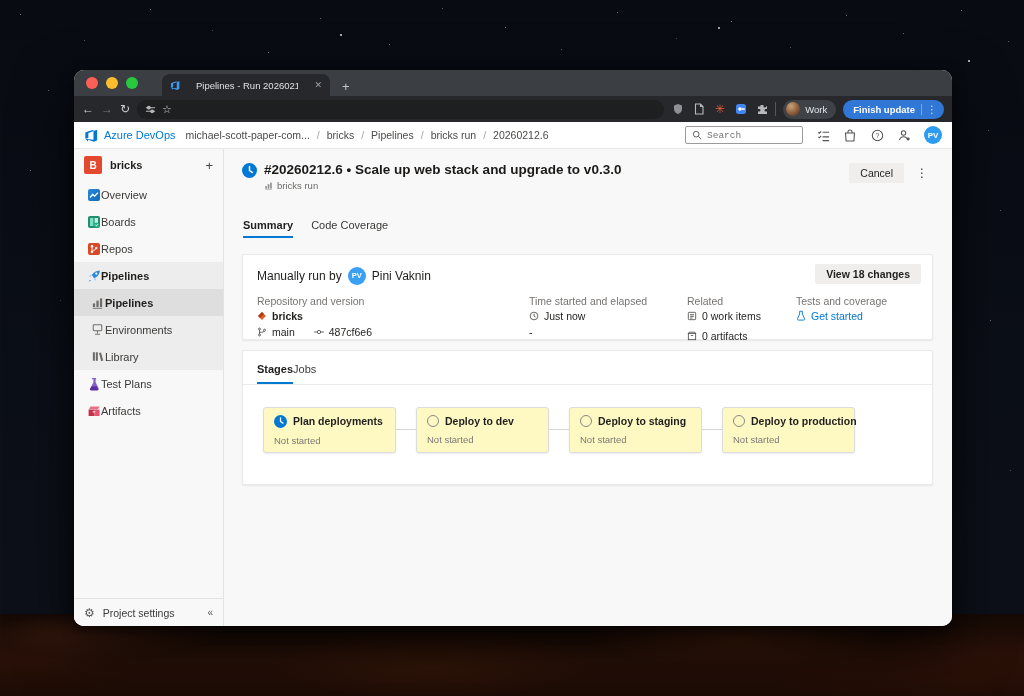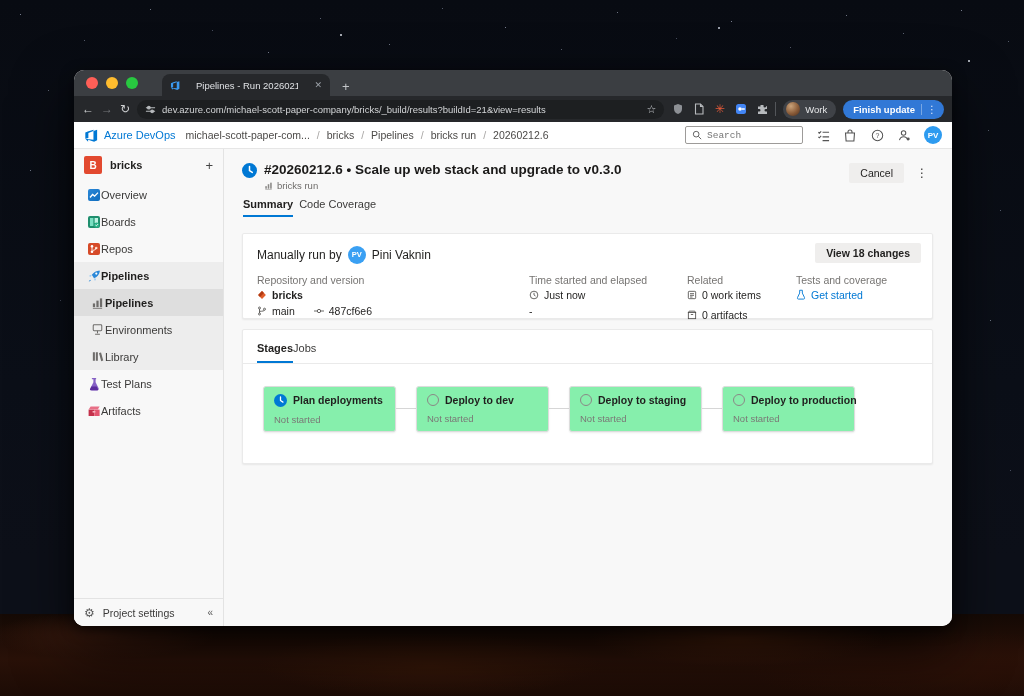--- a/index.html
+++ b/index.html
@@ -79,21 +79,21 @@
   .gear{color:#5a5a5a;font-size:12px;}
   .collapse{margin-left:auto;color:#5a5a5a;font-size:10px;}
 
   .main{flex:1;position:relative;padding:13px 19px 0 18px;min-width:0;}
   .runheader{display:flex;align-items:flex-start;gap:7px;}
   .runtitle{font-size:13.5px;font-weight:bold;color:#1b1a19;line-height:1.15;}
   .runsub{display:flex;align-items:center;gap:4px;margin-top:2px;color:#6e6c6a;font-size:9.5px;}
   .hdr-actions{position:absolute;right:24px;top:14px;display:flex;align-items:center;gap:12px;}
   .btn{background:#efeeed;border:none;border-radius:2px;font-size:10.5px;color:#201f1e;padding:4px 11px;font-family:inherit;cursor:pointer;}
   .kebab{color:#3b3a39;font-size:12px;letter-spacing:0;}
-  .toptabs{display:flex;gap:6px;margin-top:7px;margin-left:1px;}
+  .toptabs{display:flex;gap:18px;margin-top:28px;margin-left:1px;}
   .ttab{font-size:11px;color:#3b3a39;padding-bottom:5px;cursor:pointer;}
   .ttab.active{font-weight:bold;color:#201f1e;border-bottom:2px solid var(--accent);}
 
   .card{background:#fff;border:1px solid #eaeaea;border-radius:2px;box-shadow:0 1px 2px rgba(0,0,0,.07);}
   .card.summary{margin-top:16px;height:86px;position:relative;padding:12px 14px;}
   .runby{display:flex;align-items:center;gap:6px;font-size:12px;color:#201f1e;}
   .runby-av{width:18px;height:18px;border-radius:50%;background:#3aa0f3;color:#fff;font-size:7.5px;font-weight:bold;display:flex;align-items:center;justify-content:center;}
   .viewchanges{position:absolute;right:11px;top:9px;}
   .cols{position:absolute;left:14px;right:14px;top:40px;display:flex;}
   .col{font-size:10.5px;color:#201f1e;}
@@ -104,21 +104,21 @@
   .col3{width:109px;}
   .col4{flex:1;}
   .semib{font-weight:bold;}
   .inlinegap{display:inline-flex;align-items:center;gap:5px;margin-left:14px;}
   .linkblue{color:var(--accent);cursor:pointer;}
 
   .card.stages{margin-top:10px;height:135px;padding:12px 0 0 0;}
   .stagetabs{display:flex;gap:0;padding:0 14px;border-bottom:1px solid #eaeaea;}
   .stagetabs .ttab{padding-bottom:7px;}
   .stagerow{display:flex;align-items:center;padding:22px 0 0 20px;}
-  .stagecard{width:133px;height:46px;background:#86efac;border:1px solid #dcdcdc;border-radius:3px;box-shadow:0 1px 2px rgba(0,0,0,.08);padding:7px 10px;cursor:pointer;}
+  .stagecard{width:133px;height:46px;background:#fef9c3;border:1px solid #dcdcdc;border-radius:3px;box-shadow:0 1px 2px rgba(0,0,0,.08);padding:7px 10px;cursor:pointer;}
   .stagename{display:flex;align-items:center;gap:6px;font-size:10.5px;font-weight:bold;color:#201f1e;white-space:nowrap;}
   .stagestatus{margin-top:7px;font-size:9.5px;color:#7a7876;}
   .connector{width:20px;height:1px;background:#d6d6d6;flex:0 0 20px;}
   .circle-pending{width:12px;height:12px;border:1.4px solid #8a8886;border-radius:50%;flex:0 0 12px;}
 
   svg{display:block;}
 </style>
 </head>
 <body>
 
@@ -155,21 +155,20 @@
       <div class="omnibox">
         <span>
           <svg width="11" height="11" viewBox="0 0 12 12">
               <g stroke="#b7babd" stroke-width="1.1" fill="none">
                 <path d="M1 4h10M1 8h10"></path>
                 <circle cx="4.2" cy="4" r="1.5" fill="#b7babd"></circle>
                 <circle cx="7.8" cy="8" r="1.5" fill="#b7babd"></circle>
               </g>
             </svg>
         </span>
-        <span class="url">dev.azure.com/michael-scott-paper-company/bricks/_build/results?buildId=21&amp;view=results</span>
         <span class="bookmark-star">☆</span>
       </div>
       <div class="extrow">
         <span class="ext">
           <svg width="12" height="12" viewBox="0 0 12 12">
               <path d="M6 1l4 1.5V6c0 2.5-1.7 4.2-4 5-2.3-.8-4-2.5-4-5V2.5L6 1z" fill="#8d9095"></path>
             </svg>
         </span>
         <span class="ext">
           <svg width="12" height="12" viewBox="0 0 12 12">

